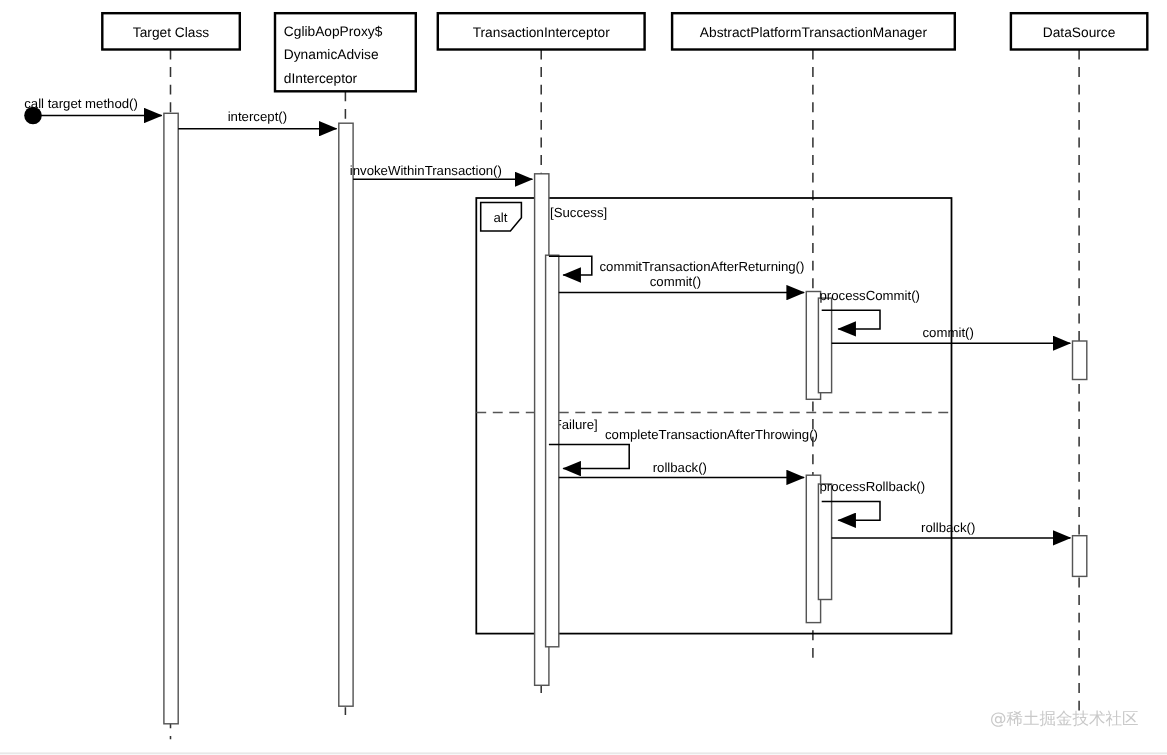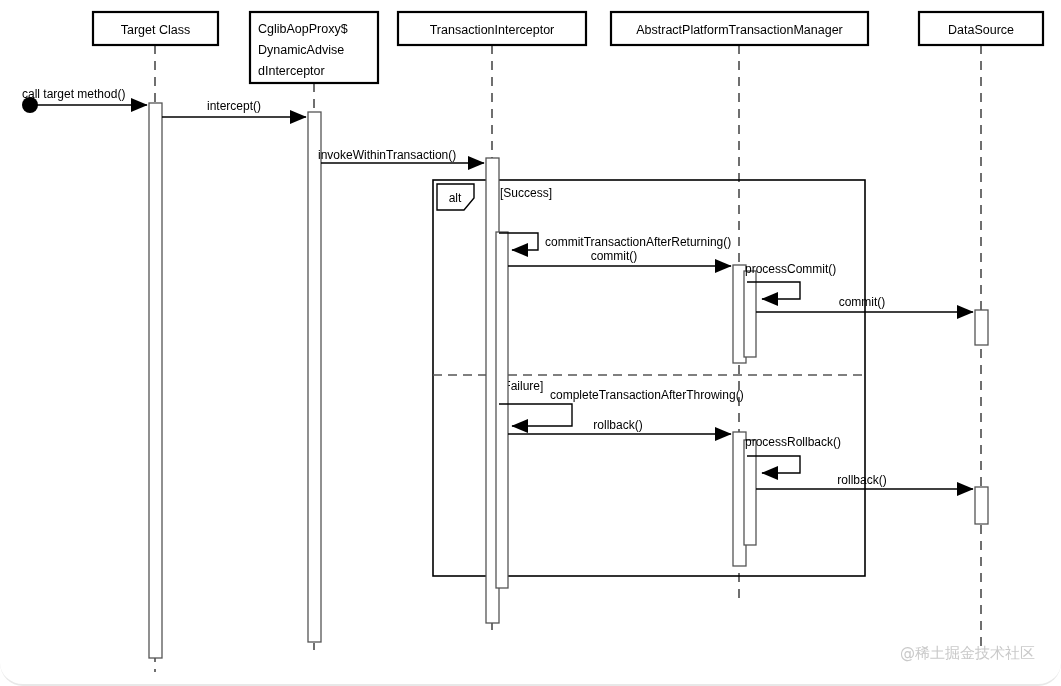--- a/index.html
+++ b/index.html
@@ -12,21 +12,20 @@
     font-family: "Liberation Sans", sans-serif;
   }
   #canvas {
     position: relative;
     width: 1061px;
     height: 686px;
     background: #ffffff;
     overflow: hidden;
     box-sizing: border-box;
     border-bottom: 2px solid #e8e8e8;
-    border-radius: 23px;
   }
   #diagram-svg {
     position: absolute;
     left: 0;
     top: 0;
   }
   .lifeline-box-text {
     font-family: "Liberation Sans", sans-serif;
     font-size: 12.5px;
     fill: #000000;

